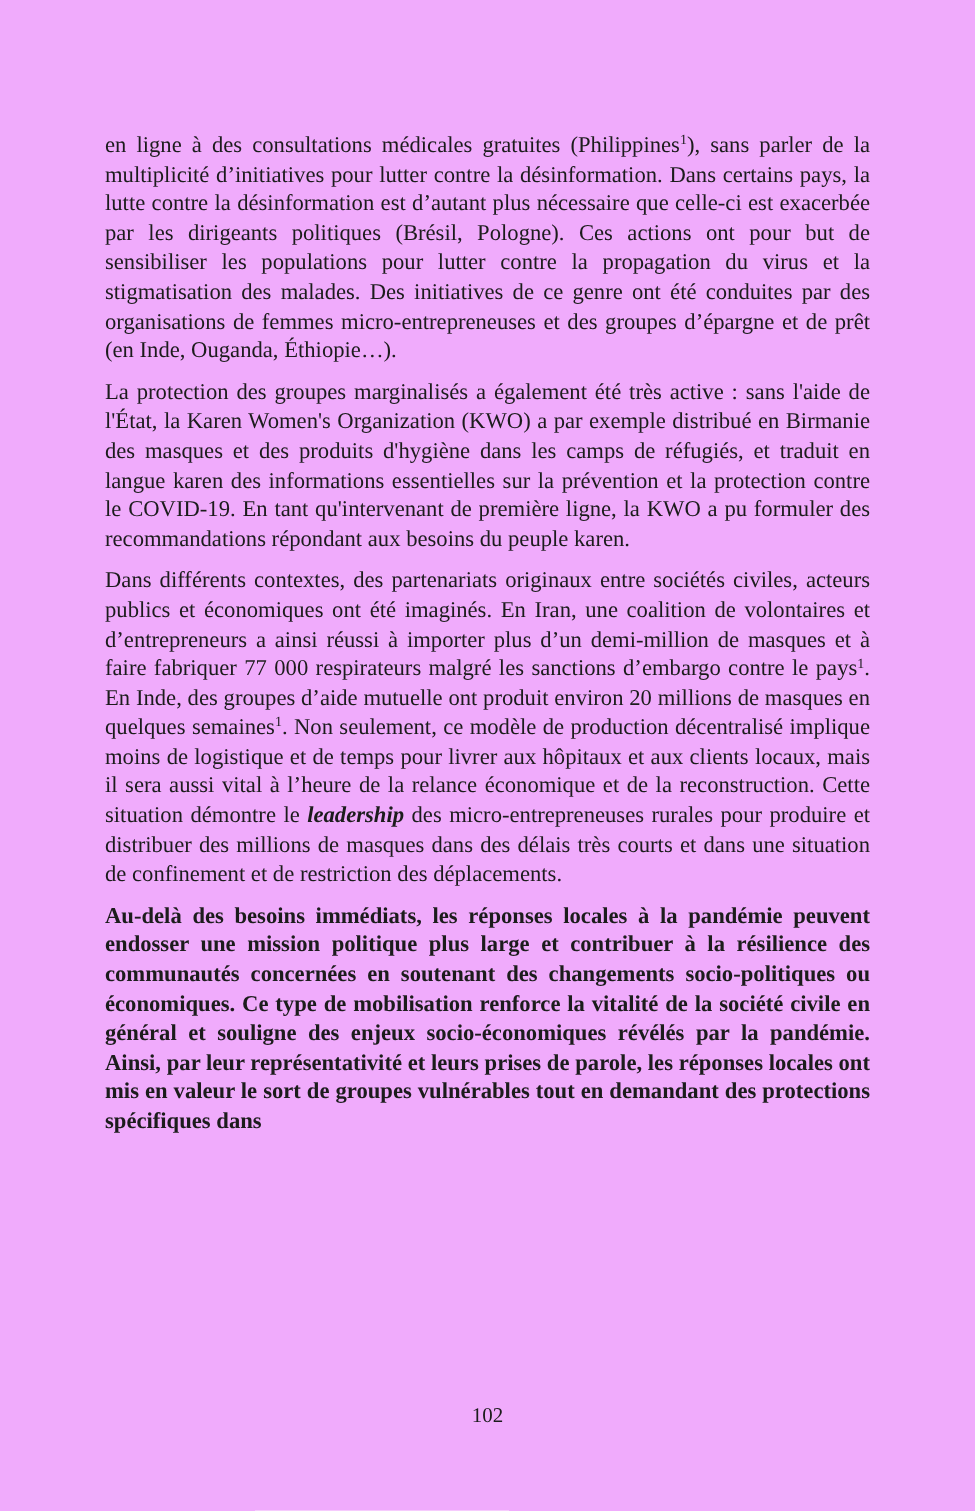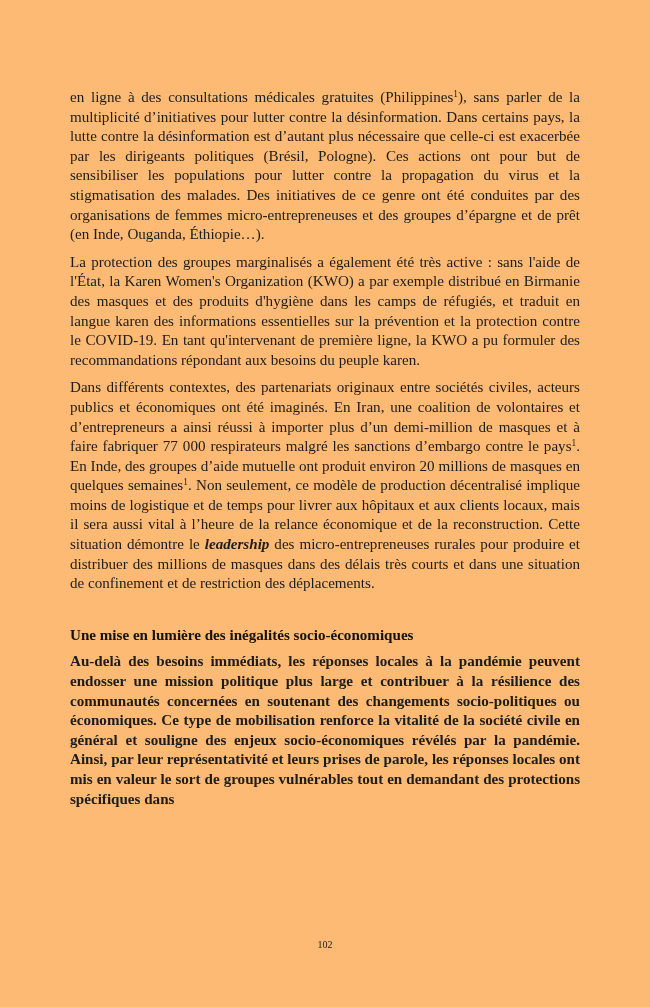--- a/index.html
+++ b/index.html
@@ -16,21 +16,21 @@
     color: #1a1a1a;
     overflow: hidden;
   }
 
   .page {
     position: absolute;
     left: 0;
     top: 0;
     width: 650px;
     height: 1007px;
-    background: #fdba74;
+    background: #f0abfc;
   }
 
   .content {
     position: absolute;
     left: 70px;
     top: 88px;
     width: 510px;
   }
 
   p.body-para {
@@ -73,41 +73,38 @@
     font-style: italic;
     font-weight: bold;
   }
 
   .page-number {
     position: absolute;
     left: 0;
     top: 936px;
     width: 650px;
     text-align: center;
-    font-size: 10px;
+    font-size: 14px;
     line-height: 18px;
     color: #1c1c1c;
   }
 </style>
 </head>
 <body>
 
 <div class="page">
 
   <div class="content">
 
     <p class="body-para">en ligne à des consultations médicales gratuites (Philippines<sup class="footnote-ref">1</sup>), sans parler de la multiplicité d’initiatives pour lutter contre la désinformation. Dans certains pays, la lutte contre la désinformation est d’autant plus nécessaire que celle-ci est exacerbée par les dirigeants politiques (Brésil, Pologne). Ces actions ont pour but de sensibiliser les populations pour lutter contre la propagation du virus et la stigmatisation des malades. Des initiatives de ce genre ont été conduites par des organisations de femmes micro-entrepreneuses et des groupes d’épargne et de prêt (en Inde, Ouganda, Éthiopie…).</p>
 
     <p class="body-para">La protection des groupes marginalisés a également été très active : sans l'aide de l'État, la Karen Women's Organization (KWO) a par exemple distribué en Birmanie des masques et des produits d'hygiène dans les camps de réfugiés, et traduit en langue karen des informations essentielles sur la prévention et la protection contre le COVID-19. En tant qu'intervenant de première ligne, la KWO a pu formuler des recommandations répondant aux besoins du peuple karen.</p>
 
     <p class="body-para">Dans différents contextes, des partenariats originaux entre sociétés civiles, acteurs publics et économiques ont été imaginés. En Iran, une coalition de volontaires et d’entrepreneurs a ainsi réussi à importer plus d’un demi-million de masques et à faire fabriquer 77 000 respirateurs malgré les sanctions d’embargo contre le pays<sup class="footnote-ref">1</sup>. En Inde, des groupes d’aide mutuelle ont produit environ 20 millions de masques en quelques semaines<sup class="footnote-ref">1</sup>. Non seulement, ce modèle de production décentralisé implique moins de logistique et de temps pour livrer aux hôpitaux et aux clients locaux, mais il sera aussi vital à l’heure de la relance économique et de la reconstruction. Cette situation démontre le <em class="emphasis">leadership</em> des micro-entrepreneuses rurales pour produire et distribuer des millions de masques dans des délais très courts et dans une situation de confinement et de restriction des déplacements.</p>
 
-    <div class="heading-block">
-      <h2 class="section-heading">Une mise en lumière des inégalités socio-économiques</h2>
-    </div>
 
     <p class="body-para">Au-delà des besoins immédiats, les réponses locales à la pandémie peuvent endosser une mission politique plus large et contribuer à la résilience des communautés concernées en soutenant des changements socio-politiques ou économiques. Ce type de mobilisation renforce la vitalité de la société civile en général et souligne des enjeux socio-économiques révélés par la pandémie. Ainsi, par leur représentativité et leurs prises de parole, les réponses locales ont mis en valeur le sort de groupes vulnérables tout en demandant des protections spécifiques dans</p>
 
   </div>
 
   <div class="page-number">102</div>
 
 </div>
 
 </body></html>

